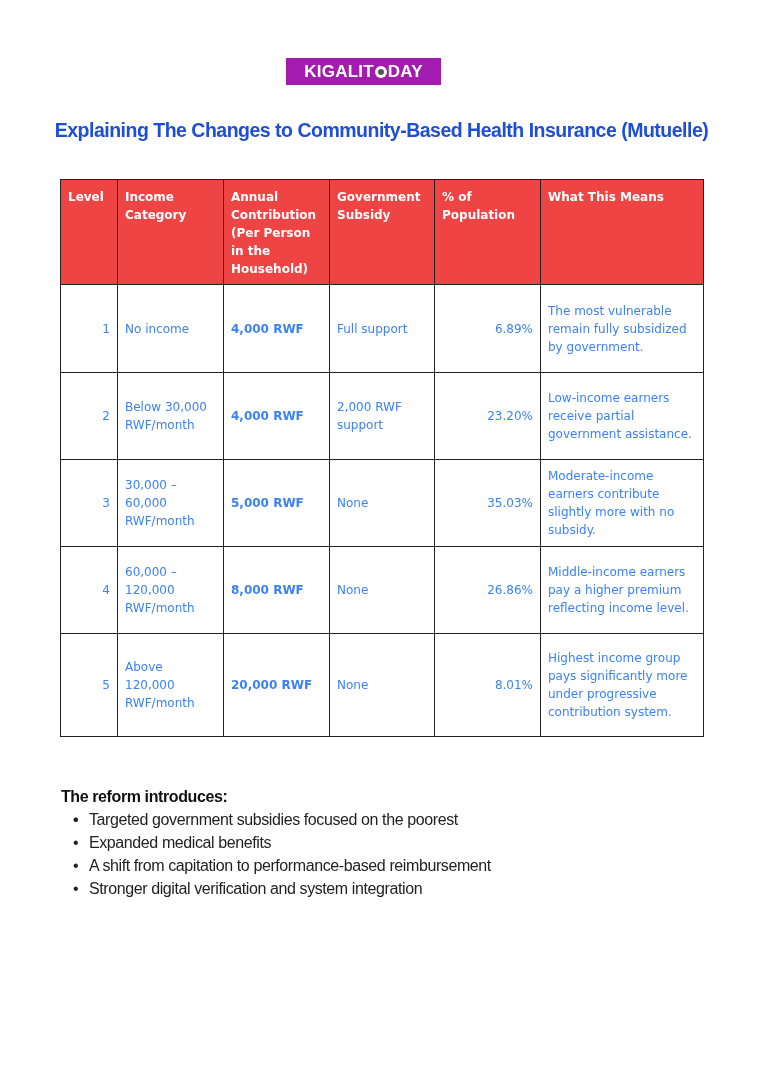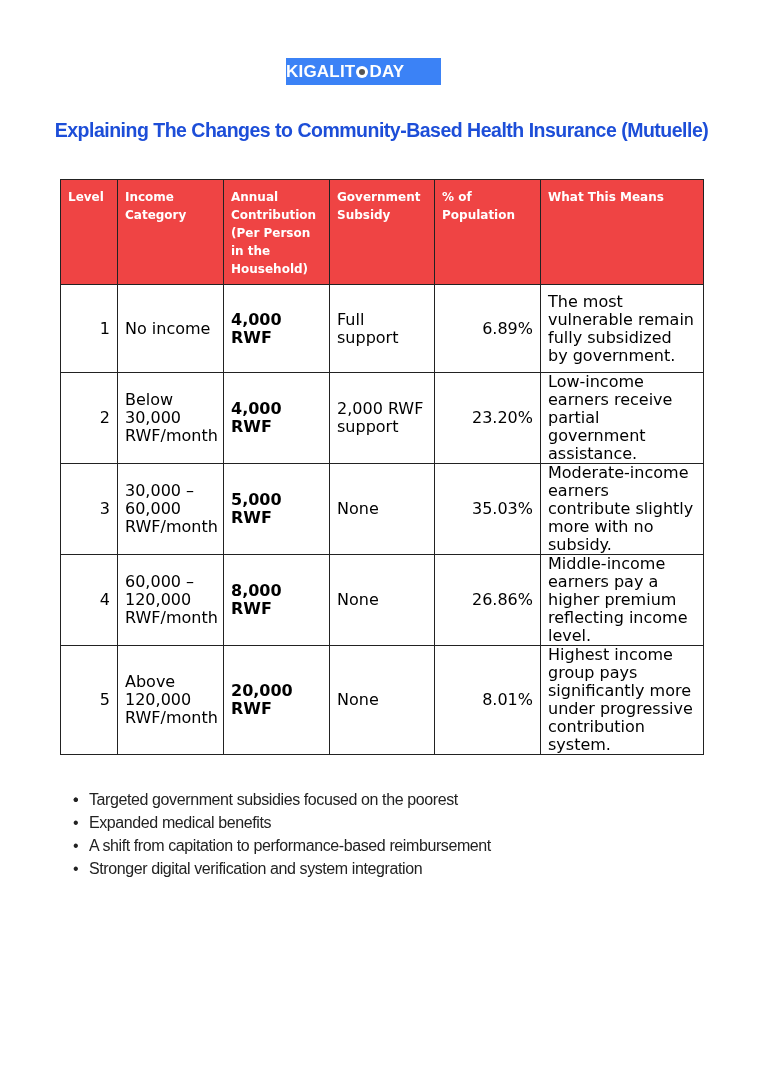--- a/index.html
+++ b/index.html
@@ -11,24 +11,24 @@
       color: #1a1a1a;
       position: relative;
       overflow: hidden;
     }
     .logo {
       position: absolute;
       left: 286px;
       top: 58px;
       width: 155px;
       height: 27px;
-      background: #3b82f6;
+      background: #a21caf;
       display: flex;
       align-items: center;
-      justify-content: flex-start;
+      justify-content: center;
     }
     .logo-text {
       color: #ffffff;
       font-family: "Liberation Sans", sans-serif;
       font-weight: bold;
       font-size: 17px;
       letter-spacing: 0.2px;
       display: flex;
       align-items: center;
     }
@@ -81,22 +81,22 @@
       text-align: left;
       vertical-align: top;
       padding-top: 8px;
       line-height: 18px;
       height: 96px;
       font-size: 12px;
     }
     table.levels td {
       vertical-align: middle;
       line-height: 18px;
-      color: #000000;
-      font-size: 16px;
+      color: #3b82f6;
+      font-size: 12px;
     }
     table.levels tr.r1 td { height: 87px; }
     table.levels tr.r2 td { height: 86px; }
     table.levels tr.r3 td { height: 86px; }
     table.levels tr.r4 td { height: 86px; }
     table.levels tr.r5 td { height: 102px; }
     td.num { text-align: right; }
     td.bold { font-weight: bold; color: #1a1a1a; }
     td.pct { text-align: right; }
     .reform {
@@ -201,20 +201,21 @@
       <td>Above 120,000 RWF/month</td>
       <td class="bold">20,000 RWF</td>
       <td>None</td>
       <td class="pct">8.01%</td>
       <td>Highest income group pays significantly more under progressive contribution system.</td>
     </tr>
   </tbody>
 </table>
 
 <div class="reform">
+  <div class="reform-heading">The reform introduces:</div>
   <ul>
     <li><span class="bullet">•</span></li>
     <li><span class="bullet">•</span><span>Targeted government subsidies focused on the poorest</span></li>
     <li><span class="bullet">•</span><span>Expanded medical benefits</span></li>
     <li><span class="bullet">•</span><span>A shift from capitation to performance-based reimbursement</span></li>
     <li><span class="bullet">•</span><span>Stronger digital verification and system integration</span></li>
   </ul>
 </div>
 
 </body></html>

